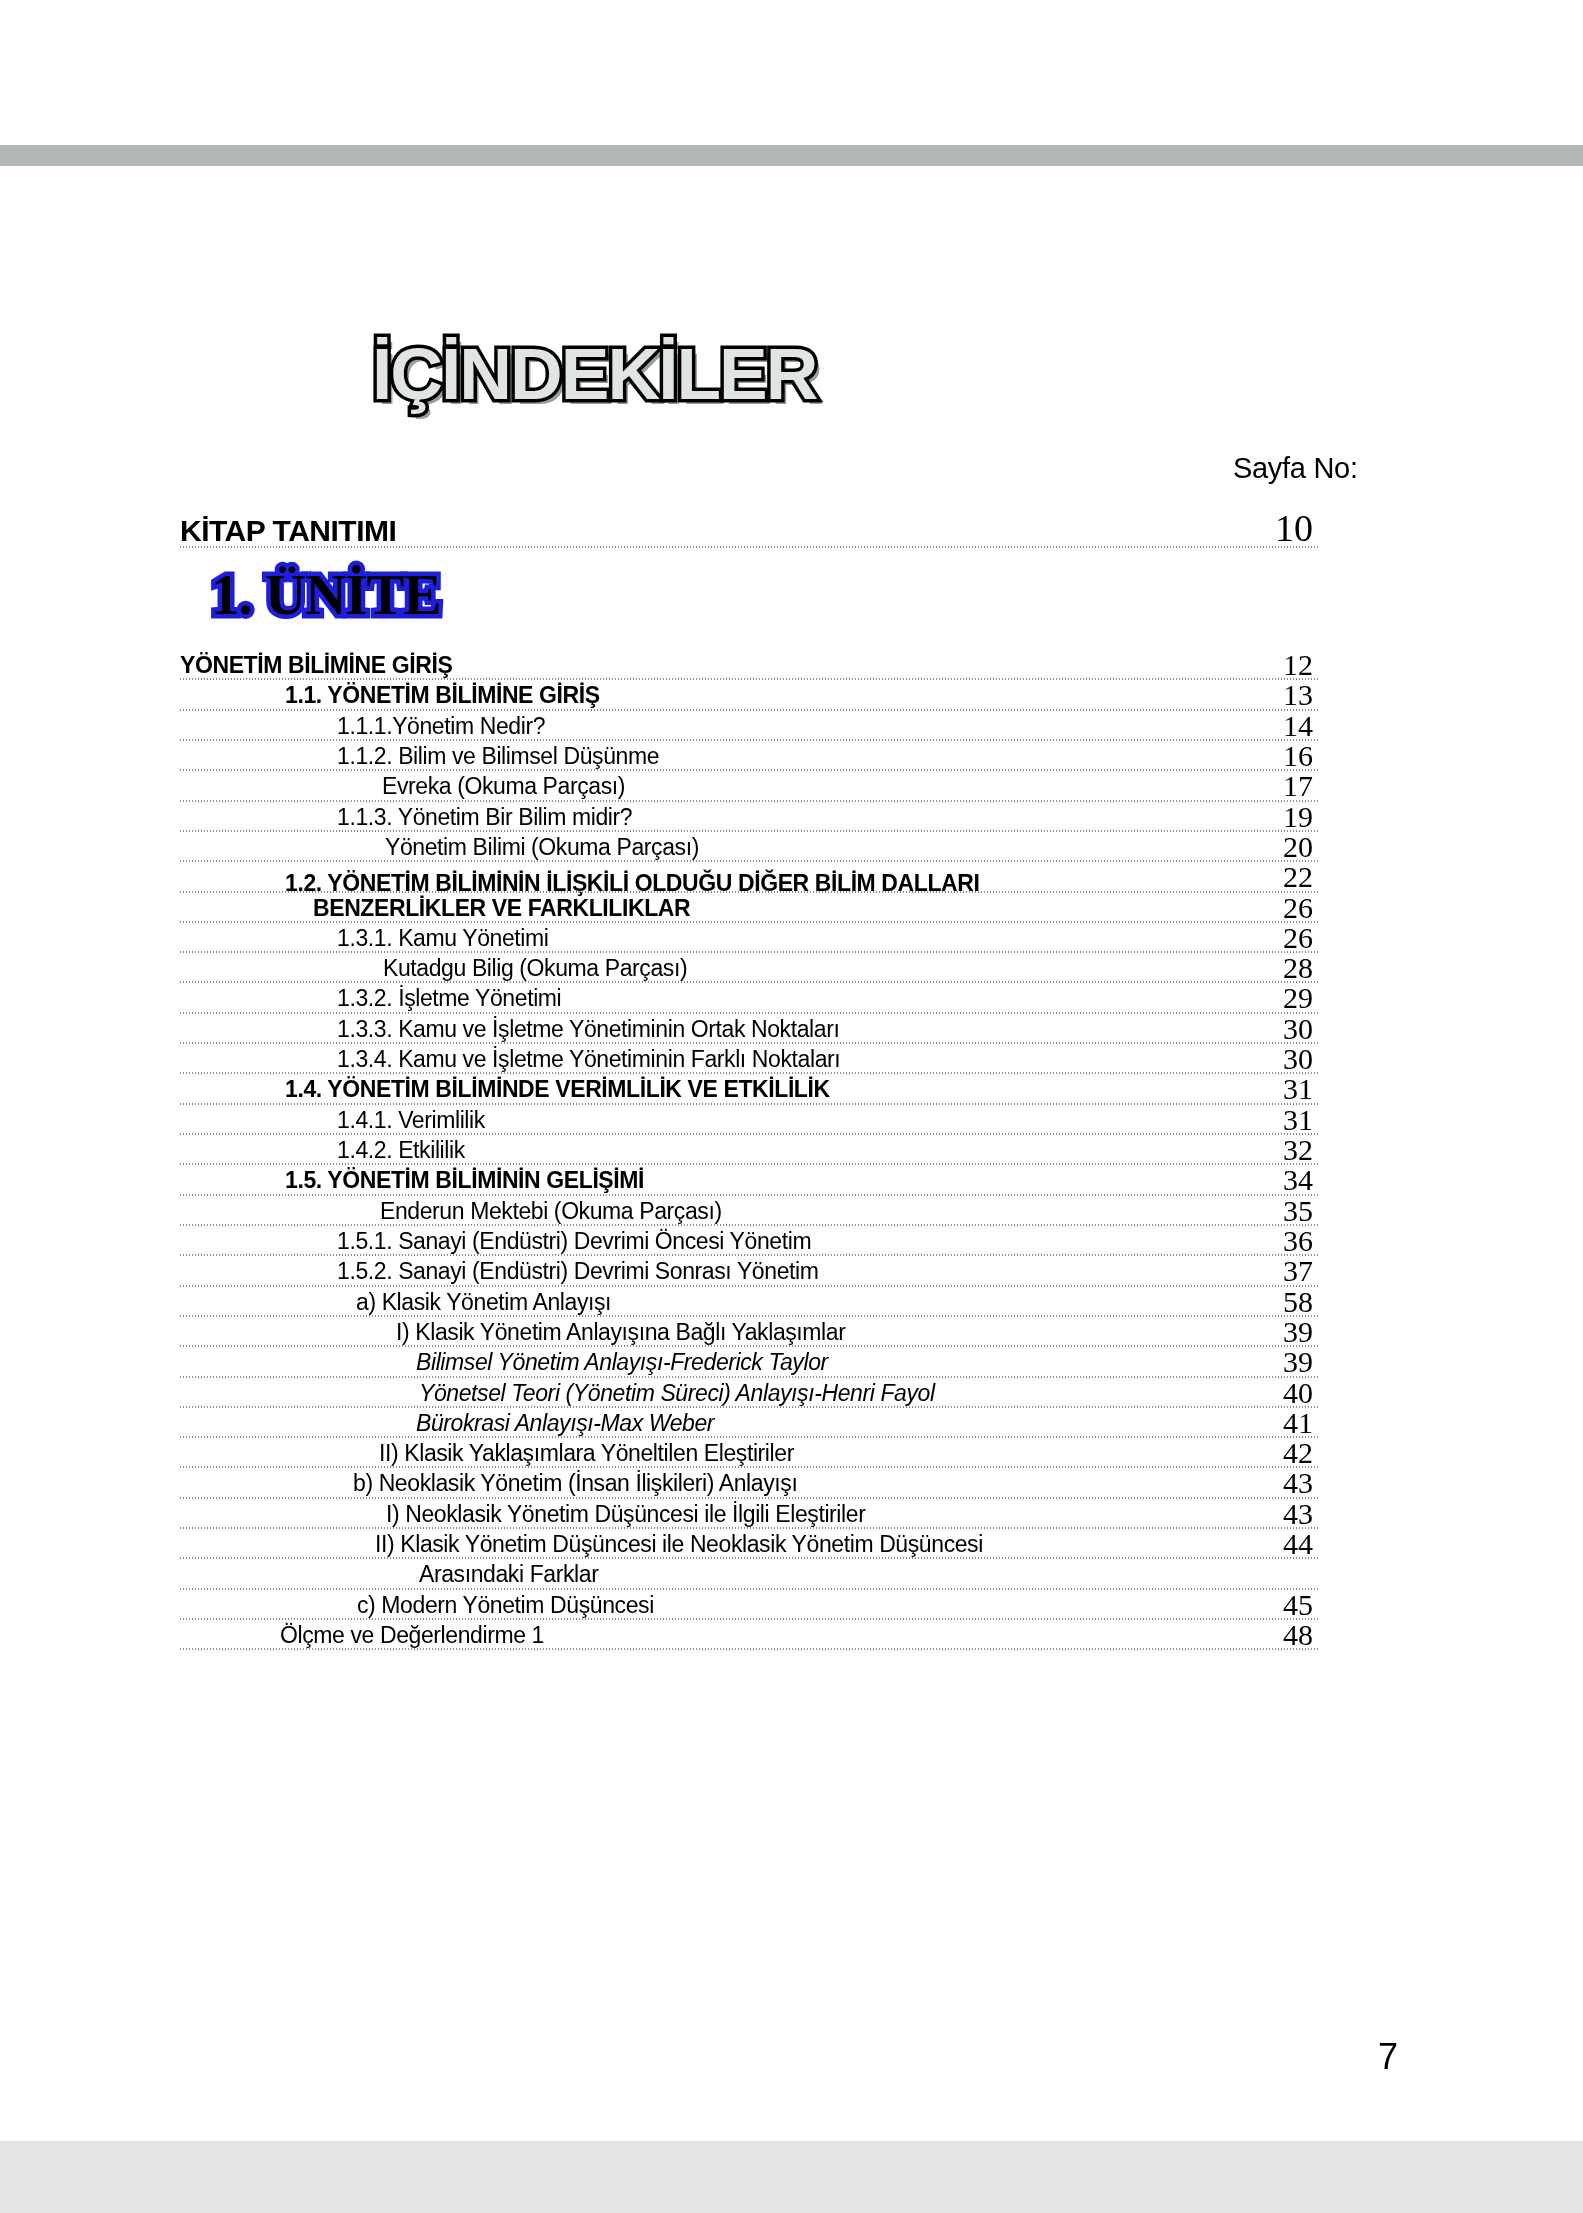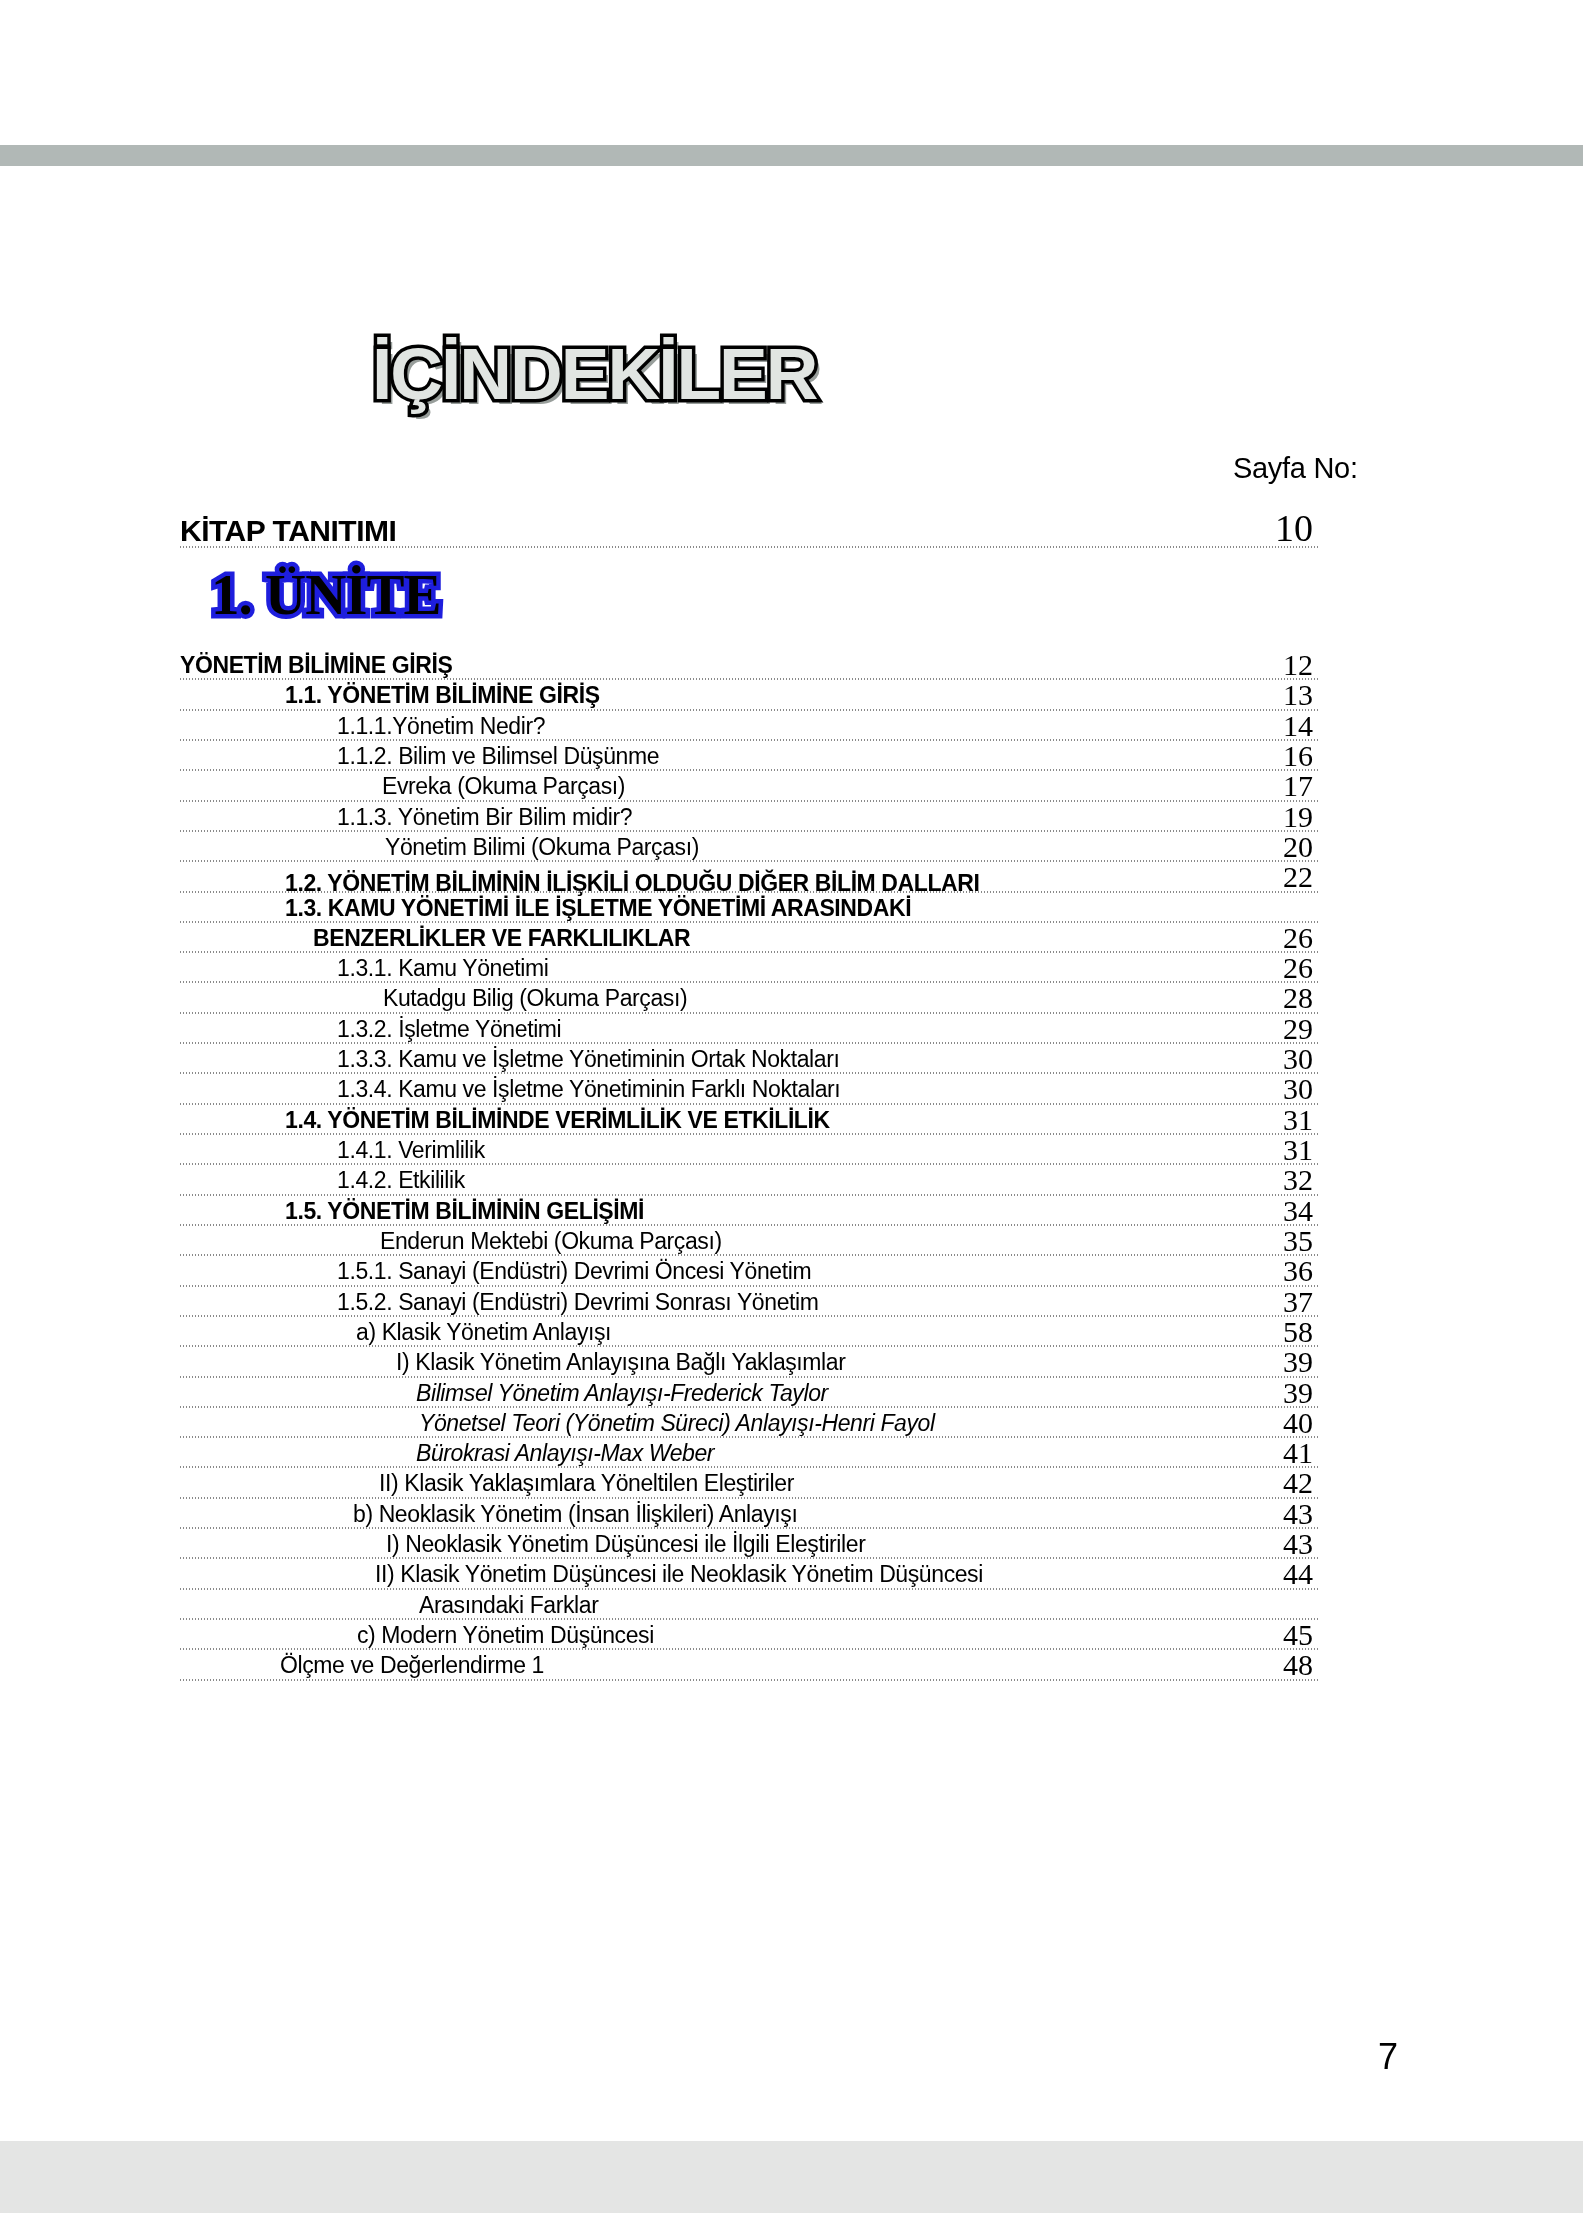--- a/index.html
+++ b/index.html
@@ -93,24 +93,20 @@
     </div>
     <div class="toc-row">
       <span class="toc-label" style="padding-left: 205px;">Yönetim Bilimi (Okuma Parçası)</span>
       <span class="toc-num">20</span>
     </div>
     <div class="toc-row">
       <span class="toc-label bold" style="padding-left: 105px; margin-top: 12px;">1.2. YÖNETİM BİLİMİNİN İLİŞKİLİ OLDUĞU DİĞER BİLİM DALLARI</span>
       <span class="toc-num">22</span>
     </div>
     <div class="toc-row">
-      <span class="toc-label bold" style="padding-left: 105px;">1.3. KAMU YÖNETİMİ İLE İŞLETME YÖNETİMİ ARASINDAKİ</span>
-      <span class="toc-num"></span>
-    </div>
-    <div class="toc-row">
       <span class="toc-label bold" style="padding-left: 133px;">BENZERLİKLER VE FARKLILIKLAR</span>
       <span class="toc-num">26</span>
     </div>
     <div class="toc-row">
       <span class="toc-label" style="padding-left: 157px;">1.3.1. Kamu Yönetimi</span>
       <span class="toc-num">26</span>
     </div>
     <div class="toc-row">
       <span class="toc-label" style="padding-left: 203px;">Kutadgu Bilig (Okuma Parçası)</span>
       <span class="toc-num">28</span>

